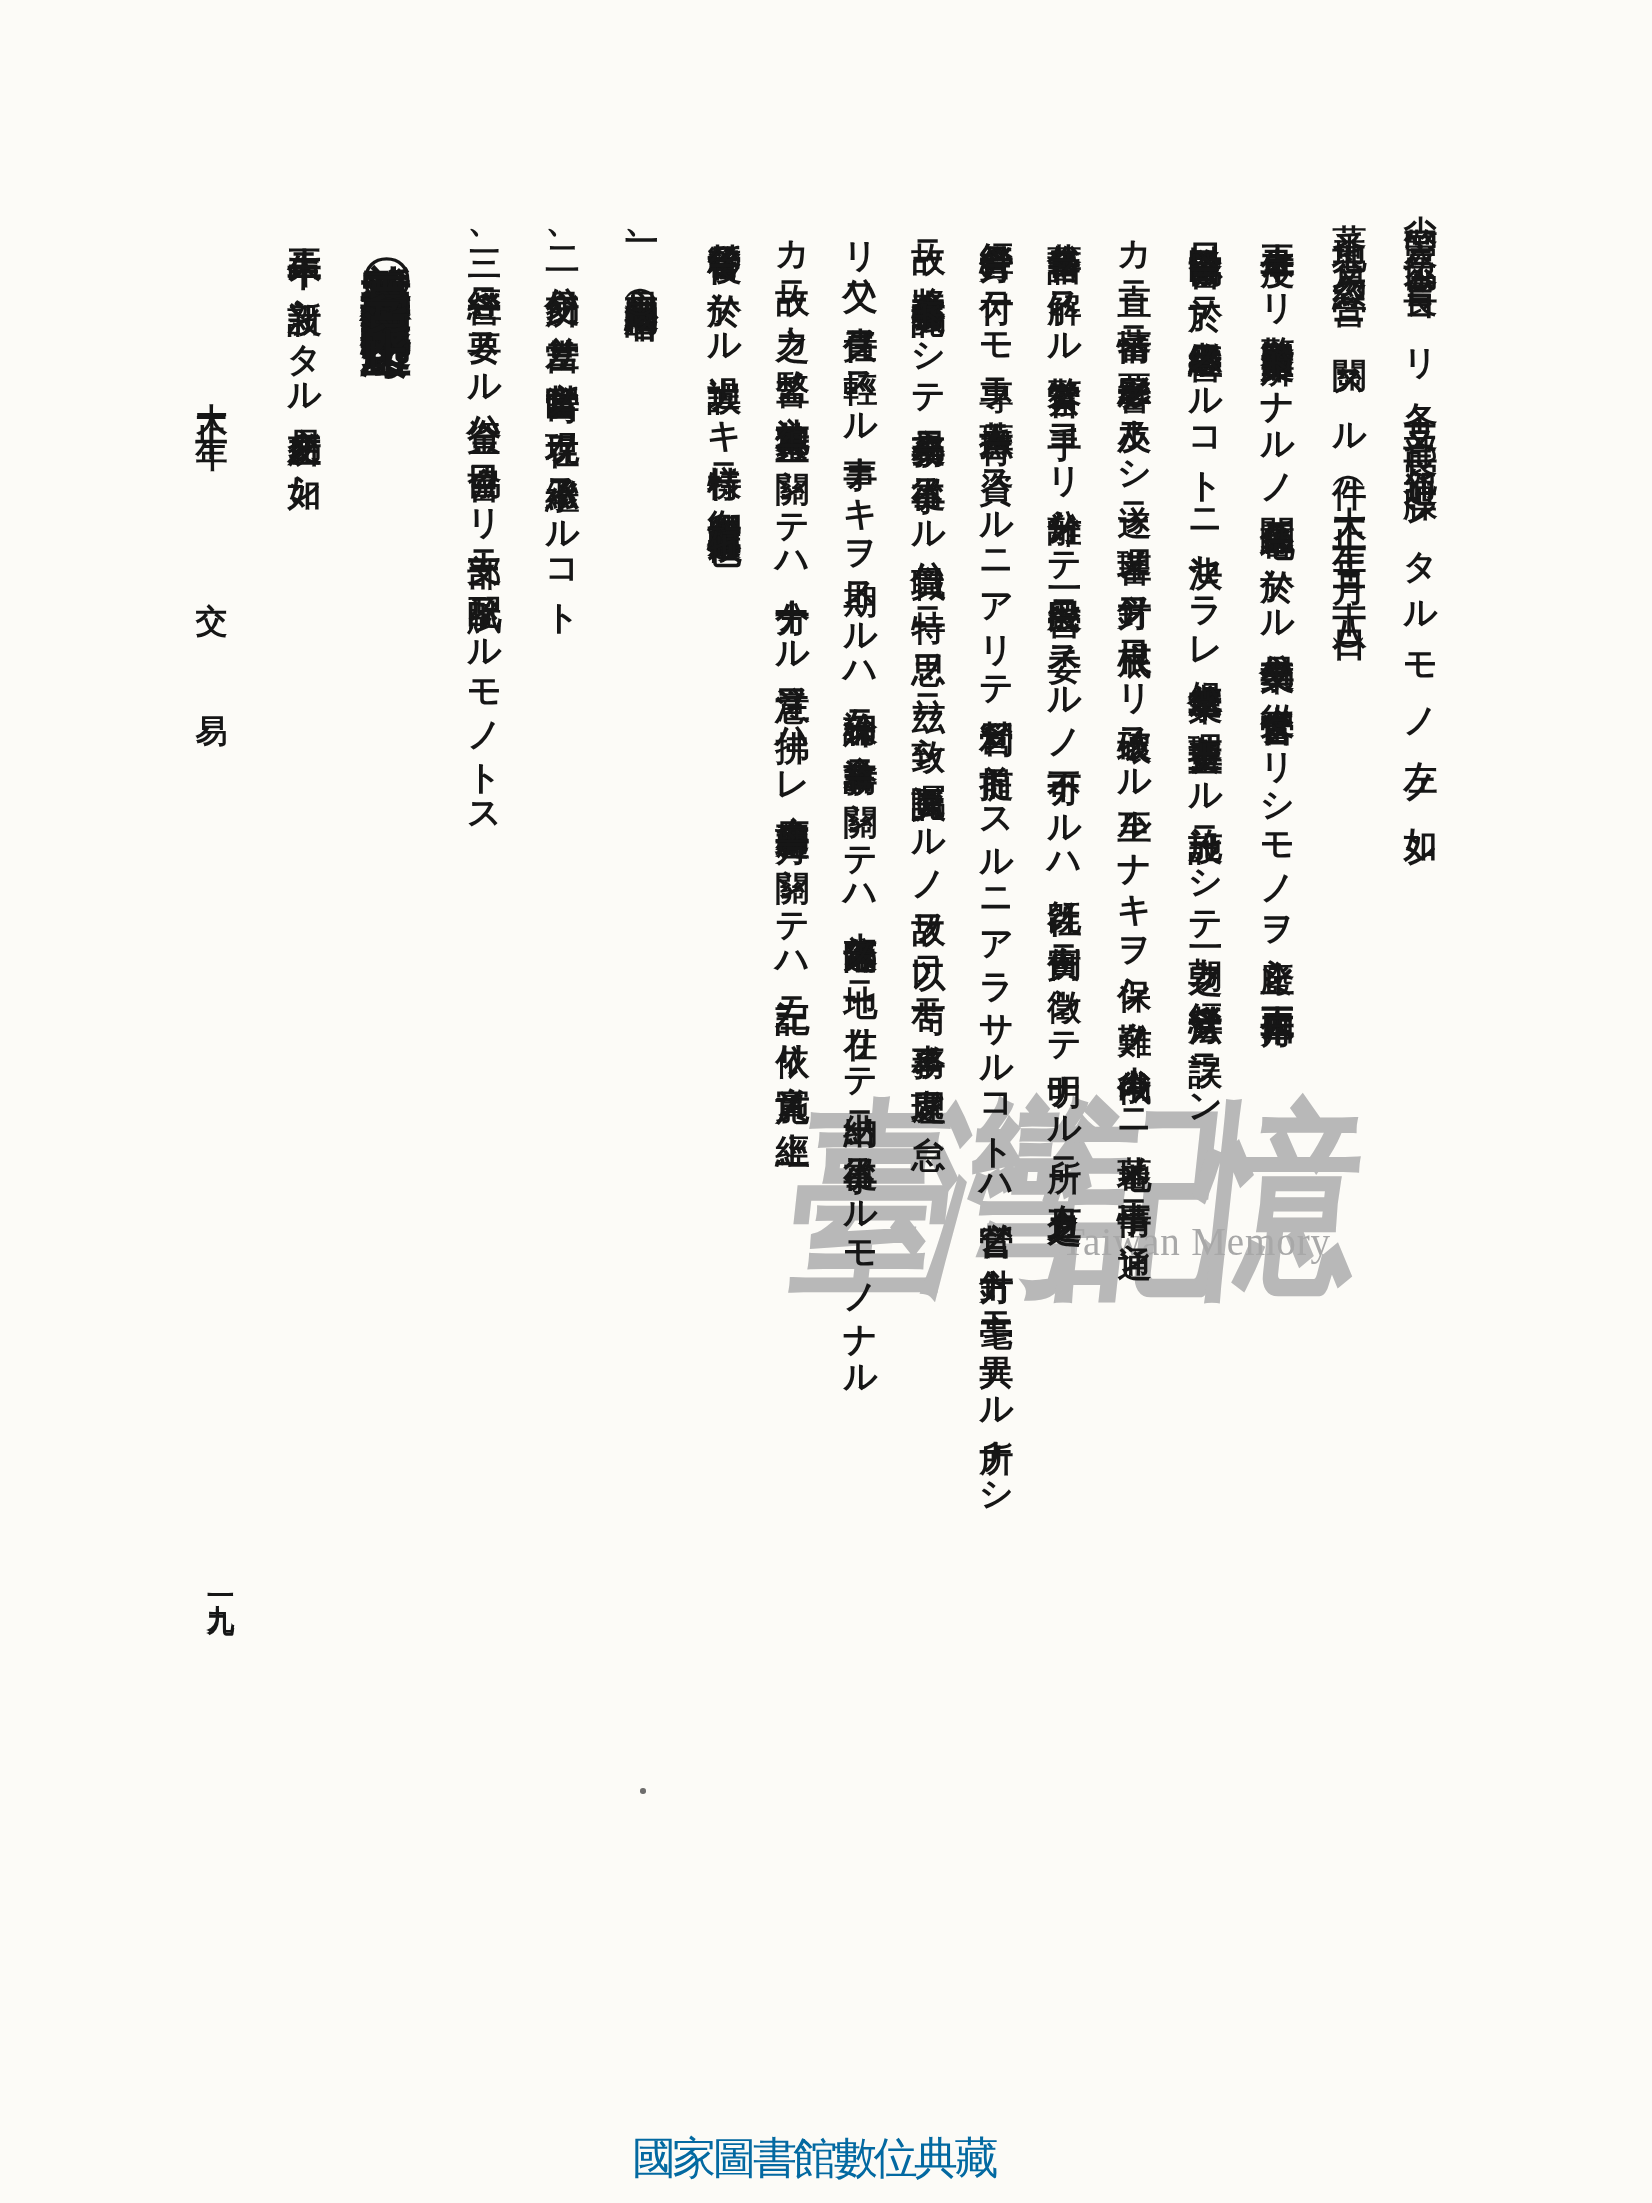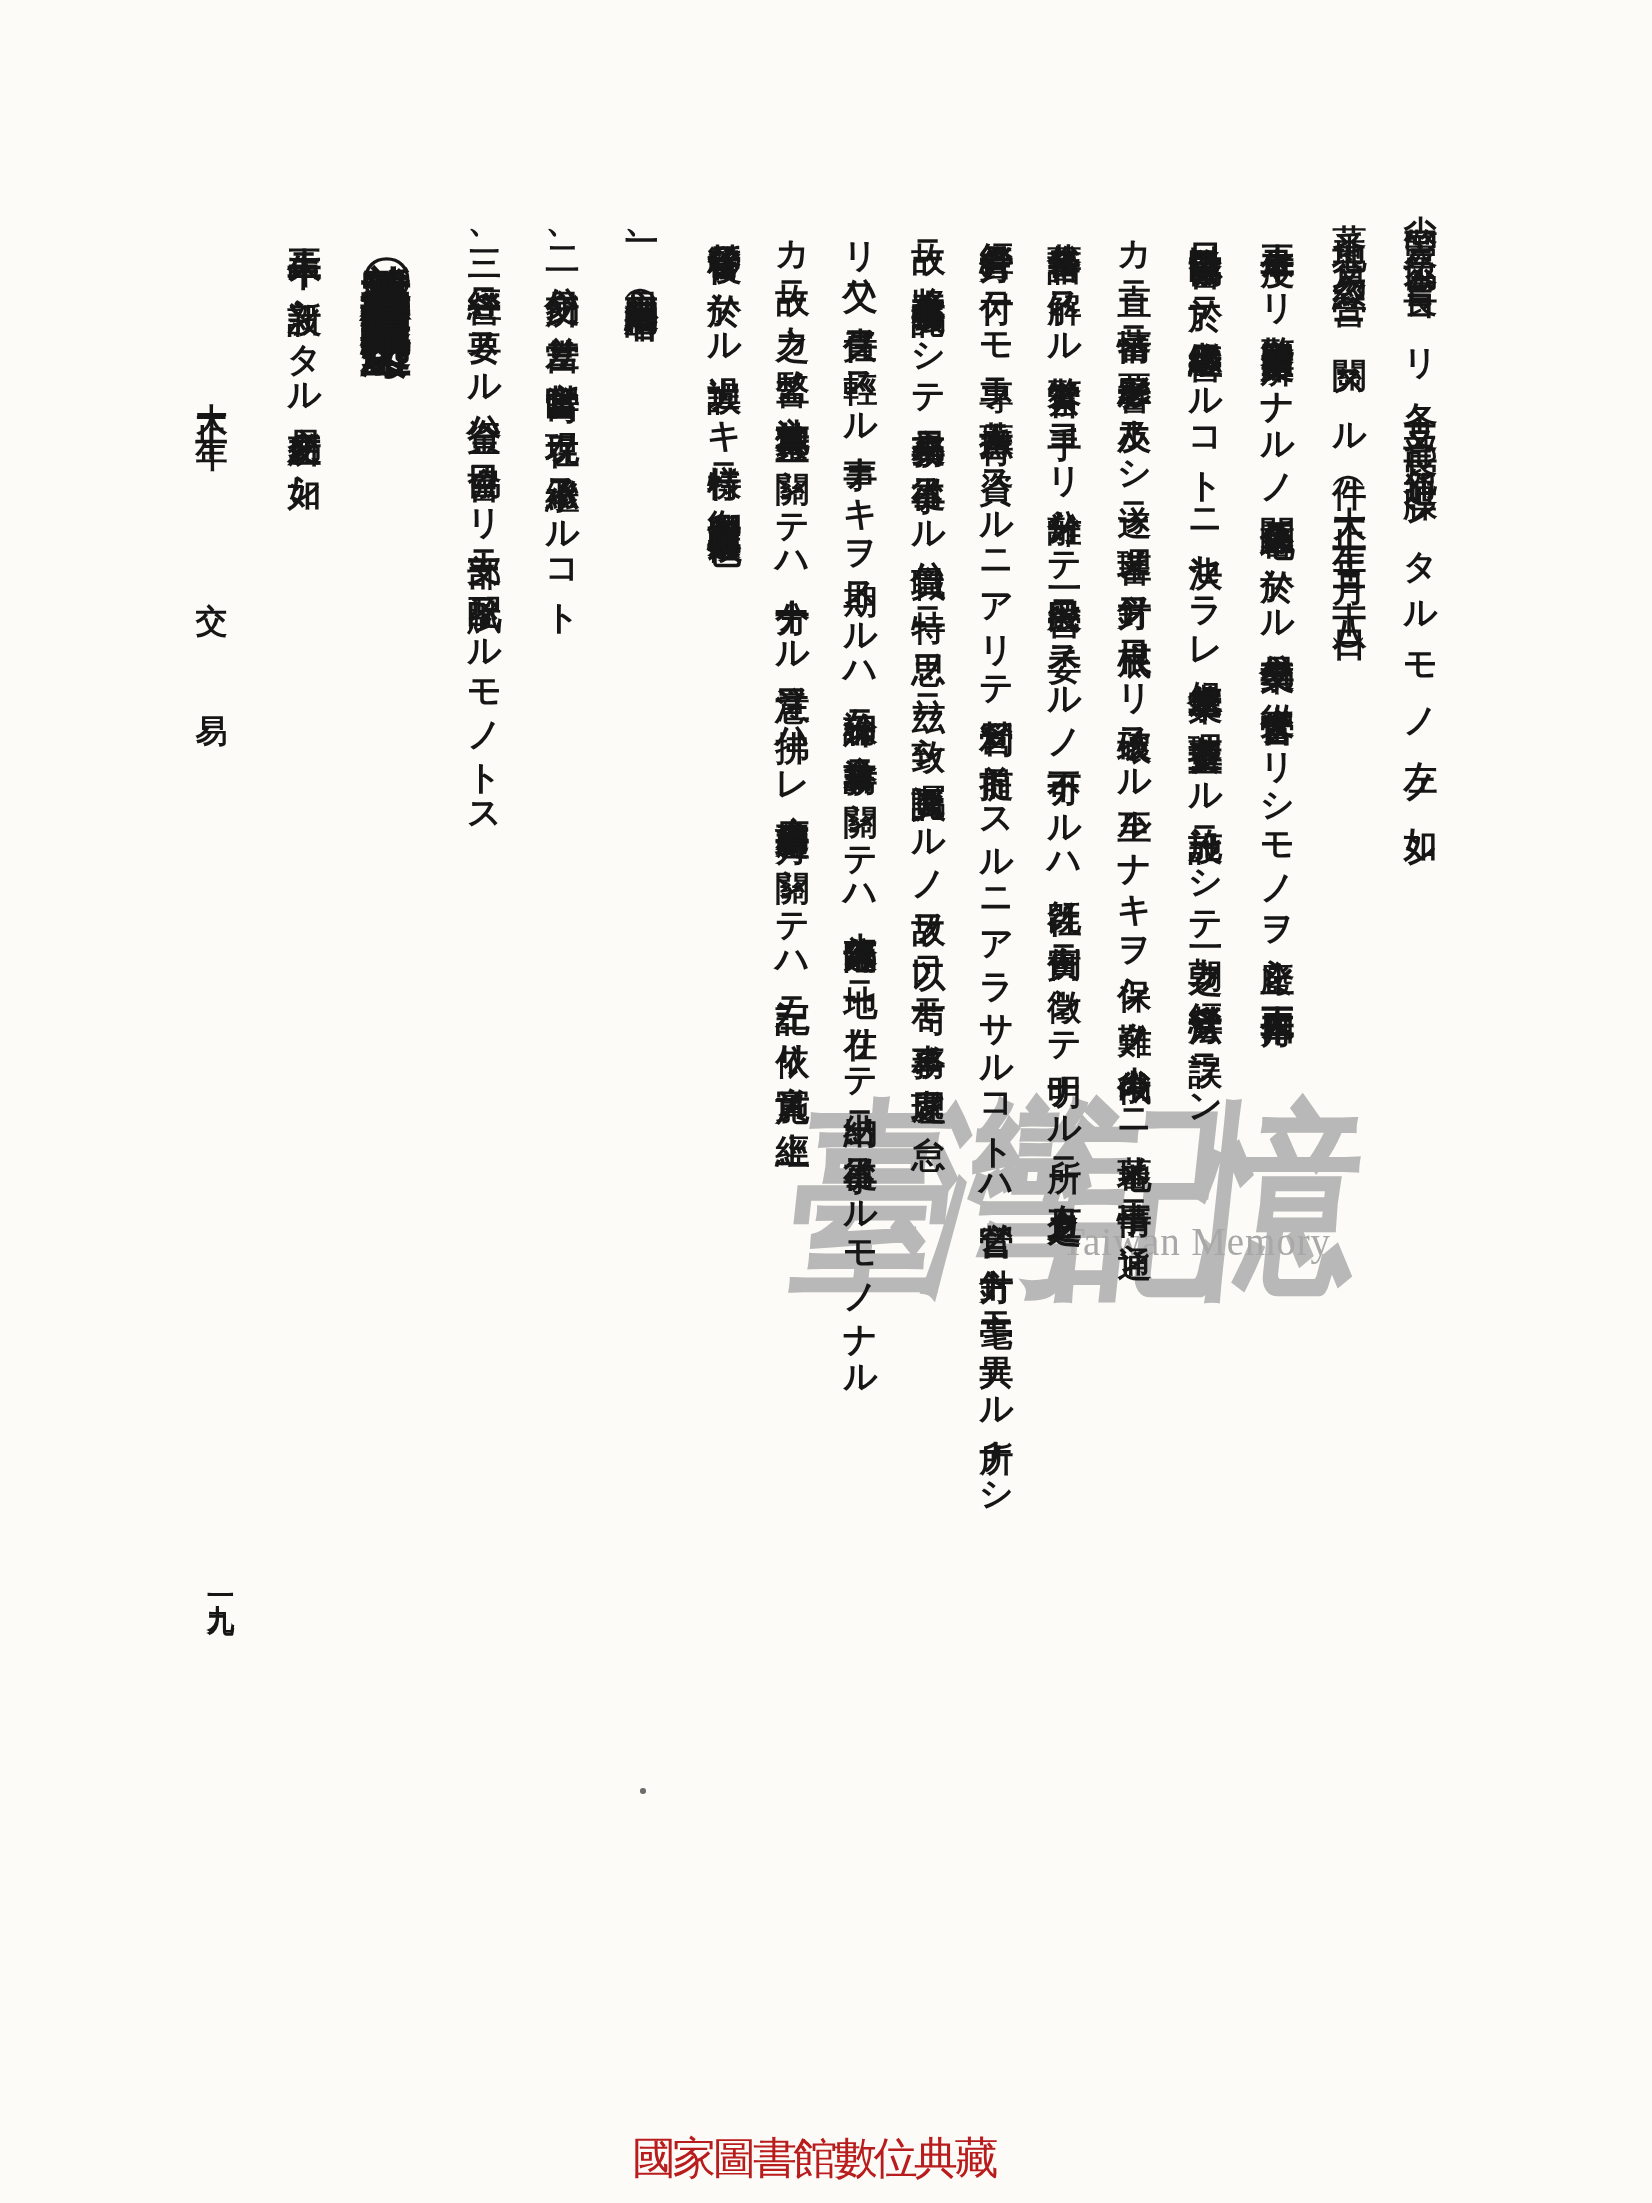--- a/index.html
+++ b/index.html
@@ -48,21 +48,21 @@
     font-size:39px;
     color:#a8a8a8;
     letter-spacing:0.9px;
     white-space:nowrap;
     font-family:Liberation Serif, serif;
   }
   .wm-bottom{
     position:absolute;left:632px;top:2129px;
     font-size:44px;
     letter-spacing:-3.7px;
-    color:#b91c1c;
+    color:#0369a1;
     z-index:1;
     font-family:"Liberation Sans","DejaVu Sans",sans-serif;
     white-space:nowrap;
   }
   .speck{
     position:absolute;width:5.5px;height:5.5px;border-radius:50%;
     background:#4a4a4a;opacity:.8;z-index:2;
   }
 </style>
 </head>

